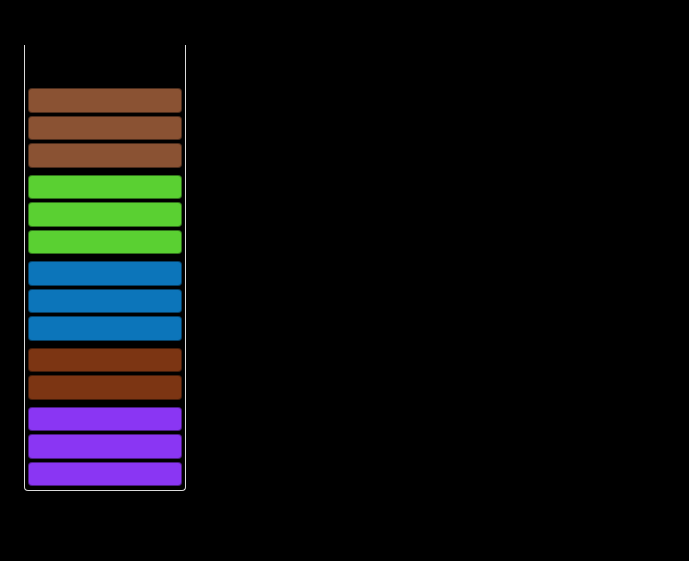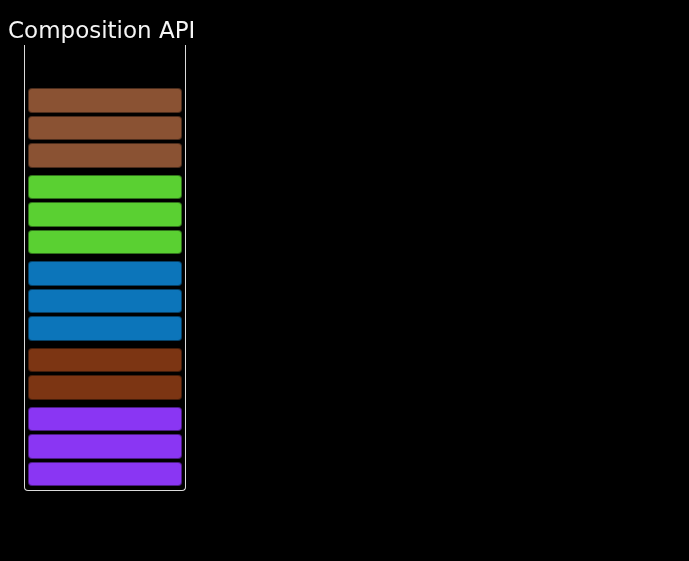--- a/index.html
+++ b/index.html
@@ -61,21 +61,20 @@
     height: 24.5px;
     border-radius: 4px;
     box-sizing: border-box;
     border: 1px solid var(--block-edge, rgba(0,0,0,0.45));
   }
 </style>
 </head>
 <body style="--bg: #000000; --title-color: #f5f5f5; --frame-border: #dcdcdc; --block-edge: rgba(0,0,0,0.45);">
 
 <div class="root">
-  <div class="title">Composition API</div>
 
   <div class="frame">
     <div class="stack">
         <div class="group">
           <div class="block" style="background: rgb(138, 82, 51);"></div>
           <div class="block" style="background: rgb(138, 82, 51);"></div>
           <div class="block" style="background: rgb(138, 82, 51);"></div>
         </div>
         <div class="group">
           <div class="block" style="background: rgb(90, 208, 50);"></div>

